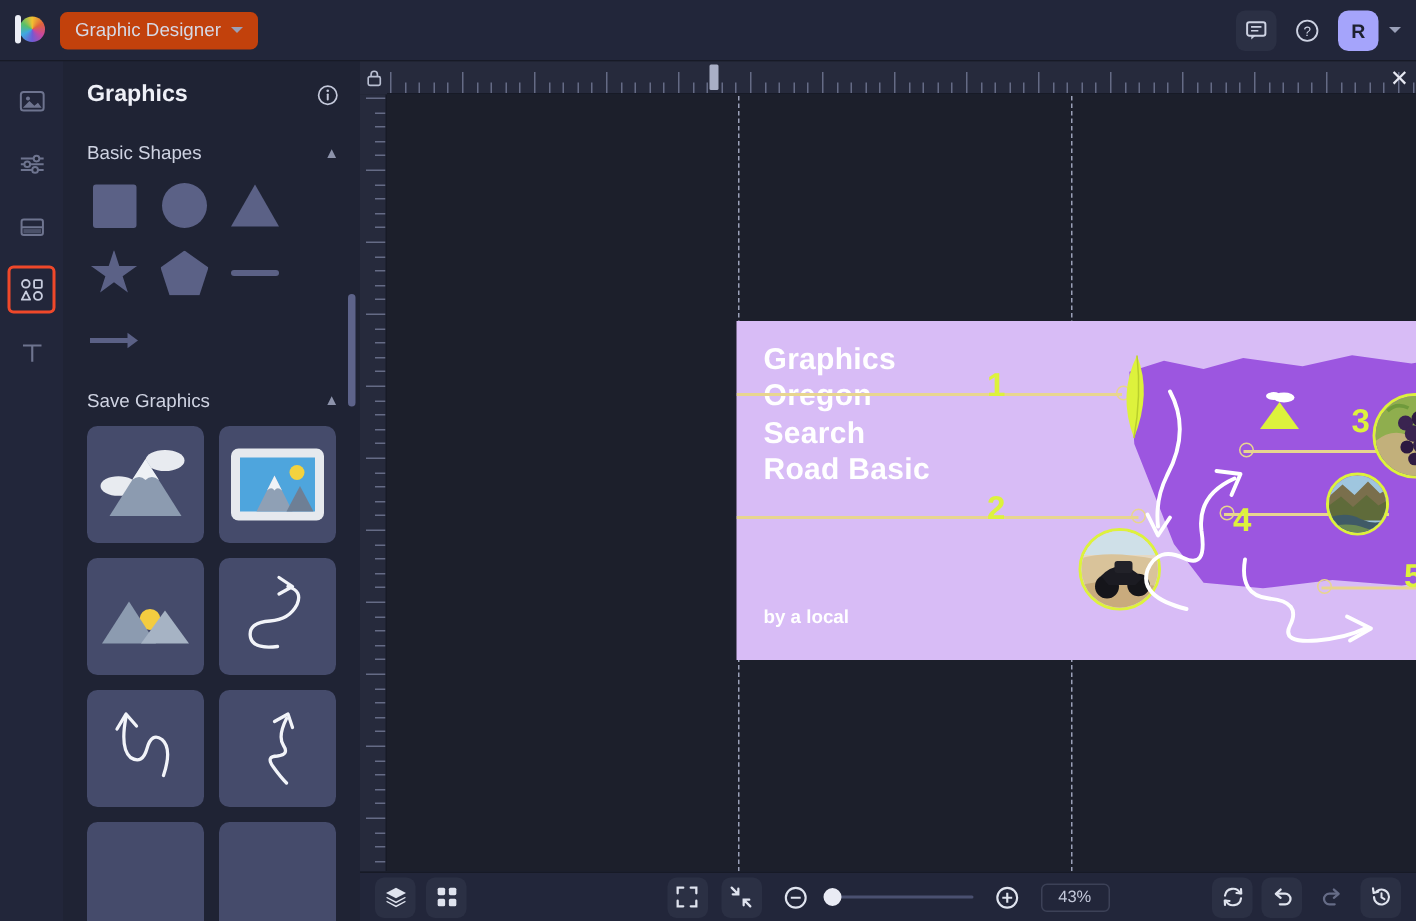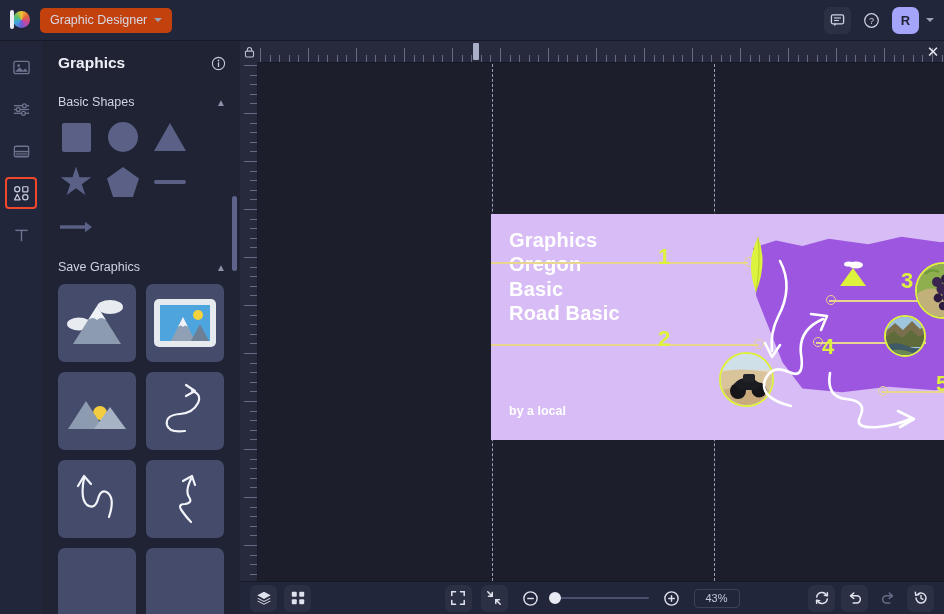--- a/index.html
+++ b/index.html
@@ -555,21 +555,21 @@
 
   <div class="viewport">
     <div class="guide-vline" style="left:233px"></div>
     <div class="guide-vline" style="left:455px"></div>
   </div>
 
   <div class="artboard">
     <div class="ab-title">
       <div>Graphics</div>
       <div>Oregon</div>
-      <div>Basic</div>
+      <div>Search</div>
       <div>Road Basic</div>
     </div>
     <div class="ab-sub">by a local</div>
 
     <div class="oregon"></div>
 
     <svg style="position:absolute;left:345px;top:46px" width="34" height="28" viewBox="0 0 34 28">
       <path d="M17 8 L30 26 H4 Z" fill="#ddf23c"></path>
       <ellipse cx="20" cy="5" rx="7" ry="3.4" fill="#ffffff"></ellipse>
       <ellipse cx="13" cy="4" rx="5" ry="2.6" fill="#ffffff"></ellipse>

